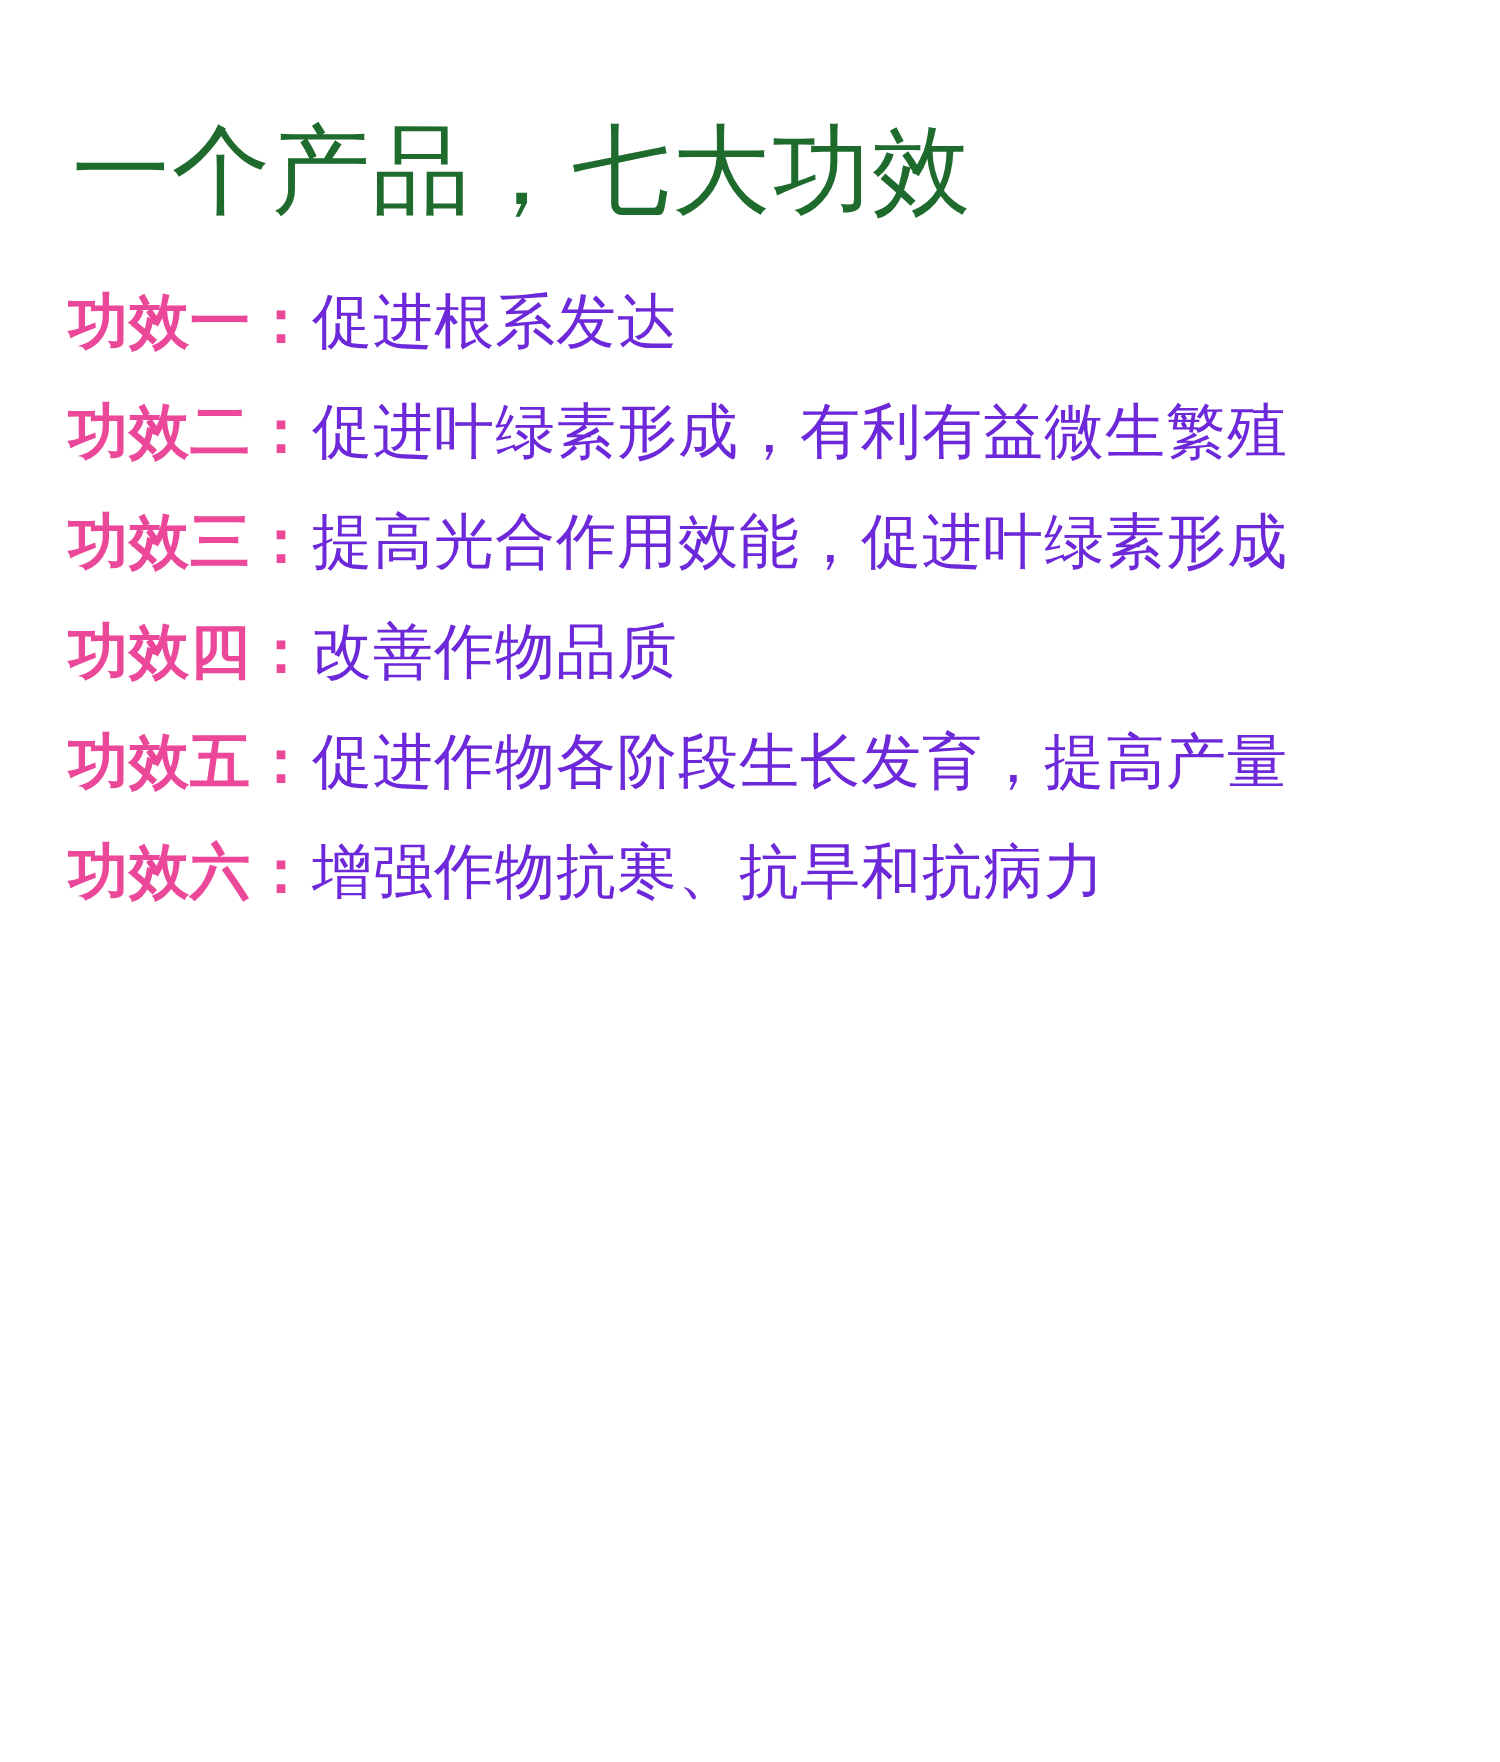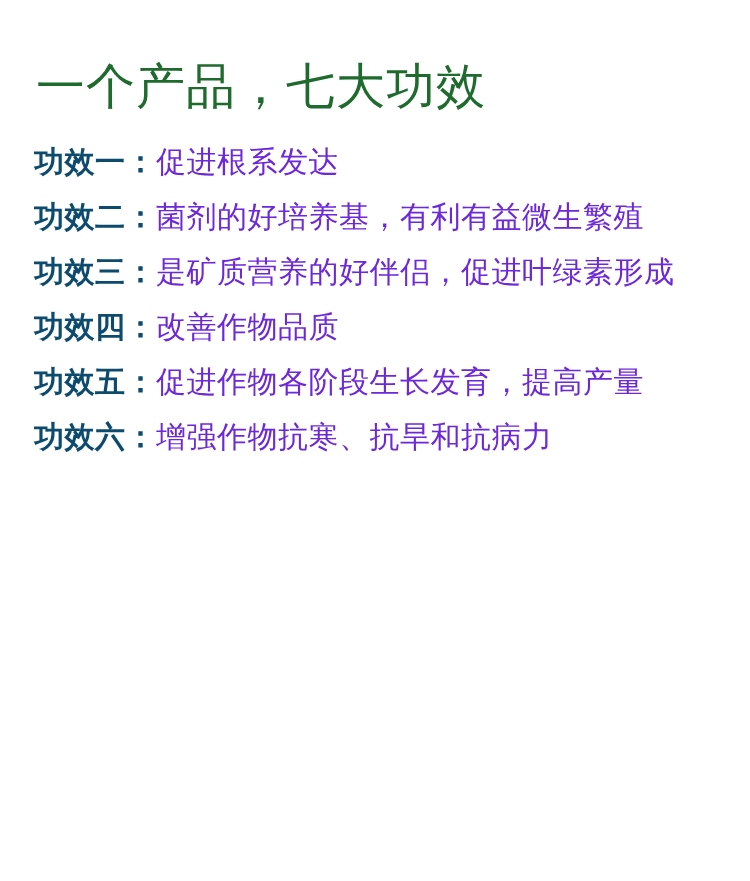--- a/index.html
+++ b/index.html
@@ -36,42 +36,42 @@
   }
   .benefit-item {
     font-size: 30px;
     line-height: 1.73;
     color: #2d2d2d;
     margin: 0 0 3px 0;
     letter-spacing: 0.5px;
   }
   .benefit-label {
     font-weight: bold;
-    color: #0c4a6e;
+    color: #ec4899;
   }
   .benefit-text {
     font-weight: 400;
     color: #6d28d9;
   }
 </style>
 </head>
 <body>
 
 <div class="page">
   <h1 class="title">一个产品，七大功效</h1>
 
   <ul class="benefit-list">
     <li class="benefit-item">
       <span class="benefit-label">功效一：</span><span class="benefit-text">促进根系发达</span>
     </li>
     <li class="benefit-item">
-      <span class="benefit-label">功效二：</span><span class="benefit-text">菌剂的好培养基，有利有益微生繁殖</span>
+      <span class="benefit-label">功效二：</span><span class="benefit-text">促进叶绿素形成，有利有益微生繁殖</span>
     </li>
     <li class="benefit-item">
-      <span class="benefit-label">功效三：</span><span class="benefit-text">是矿质营养的好伴侣，促进叶绿素形成</span>
+      <span class="benefit-label">功效三：</span><span class="benefit-text">提高光合作用效能，促进叶绿素形成</span>
     </li>
     <li class="benefit-item">
       <span class="benefit-label">功效四：</span><span class="benefit-text">改善作物品质</span>
     </li>
     <li class="benefit-item">
       <span class="benefit-label">功效五：</span><span class="benefit-text">促进作物各阶段生长发育，提高产量</span>
     </li>
     <li class="benefit-item">
       <span class="benefit-label">功效六：</span><span class="benefit-text">增强作物抗寒、抗旱和抗病力</span>
     </li>

